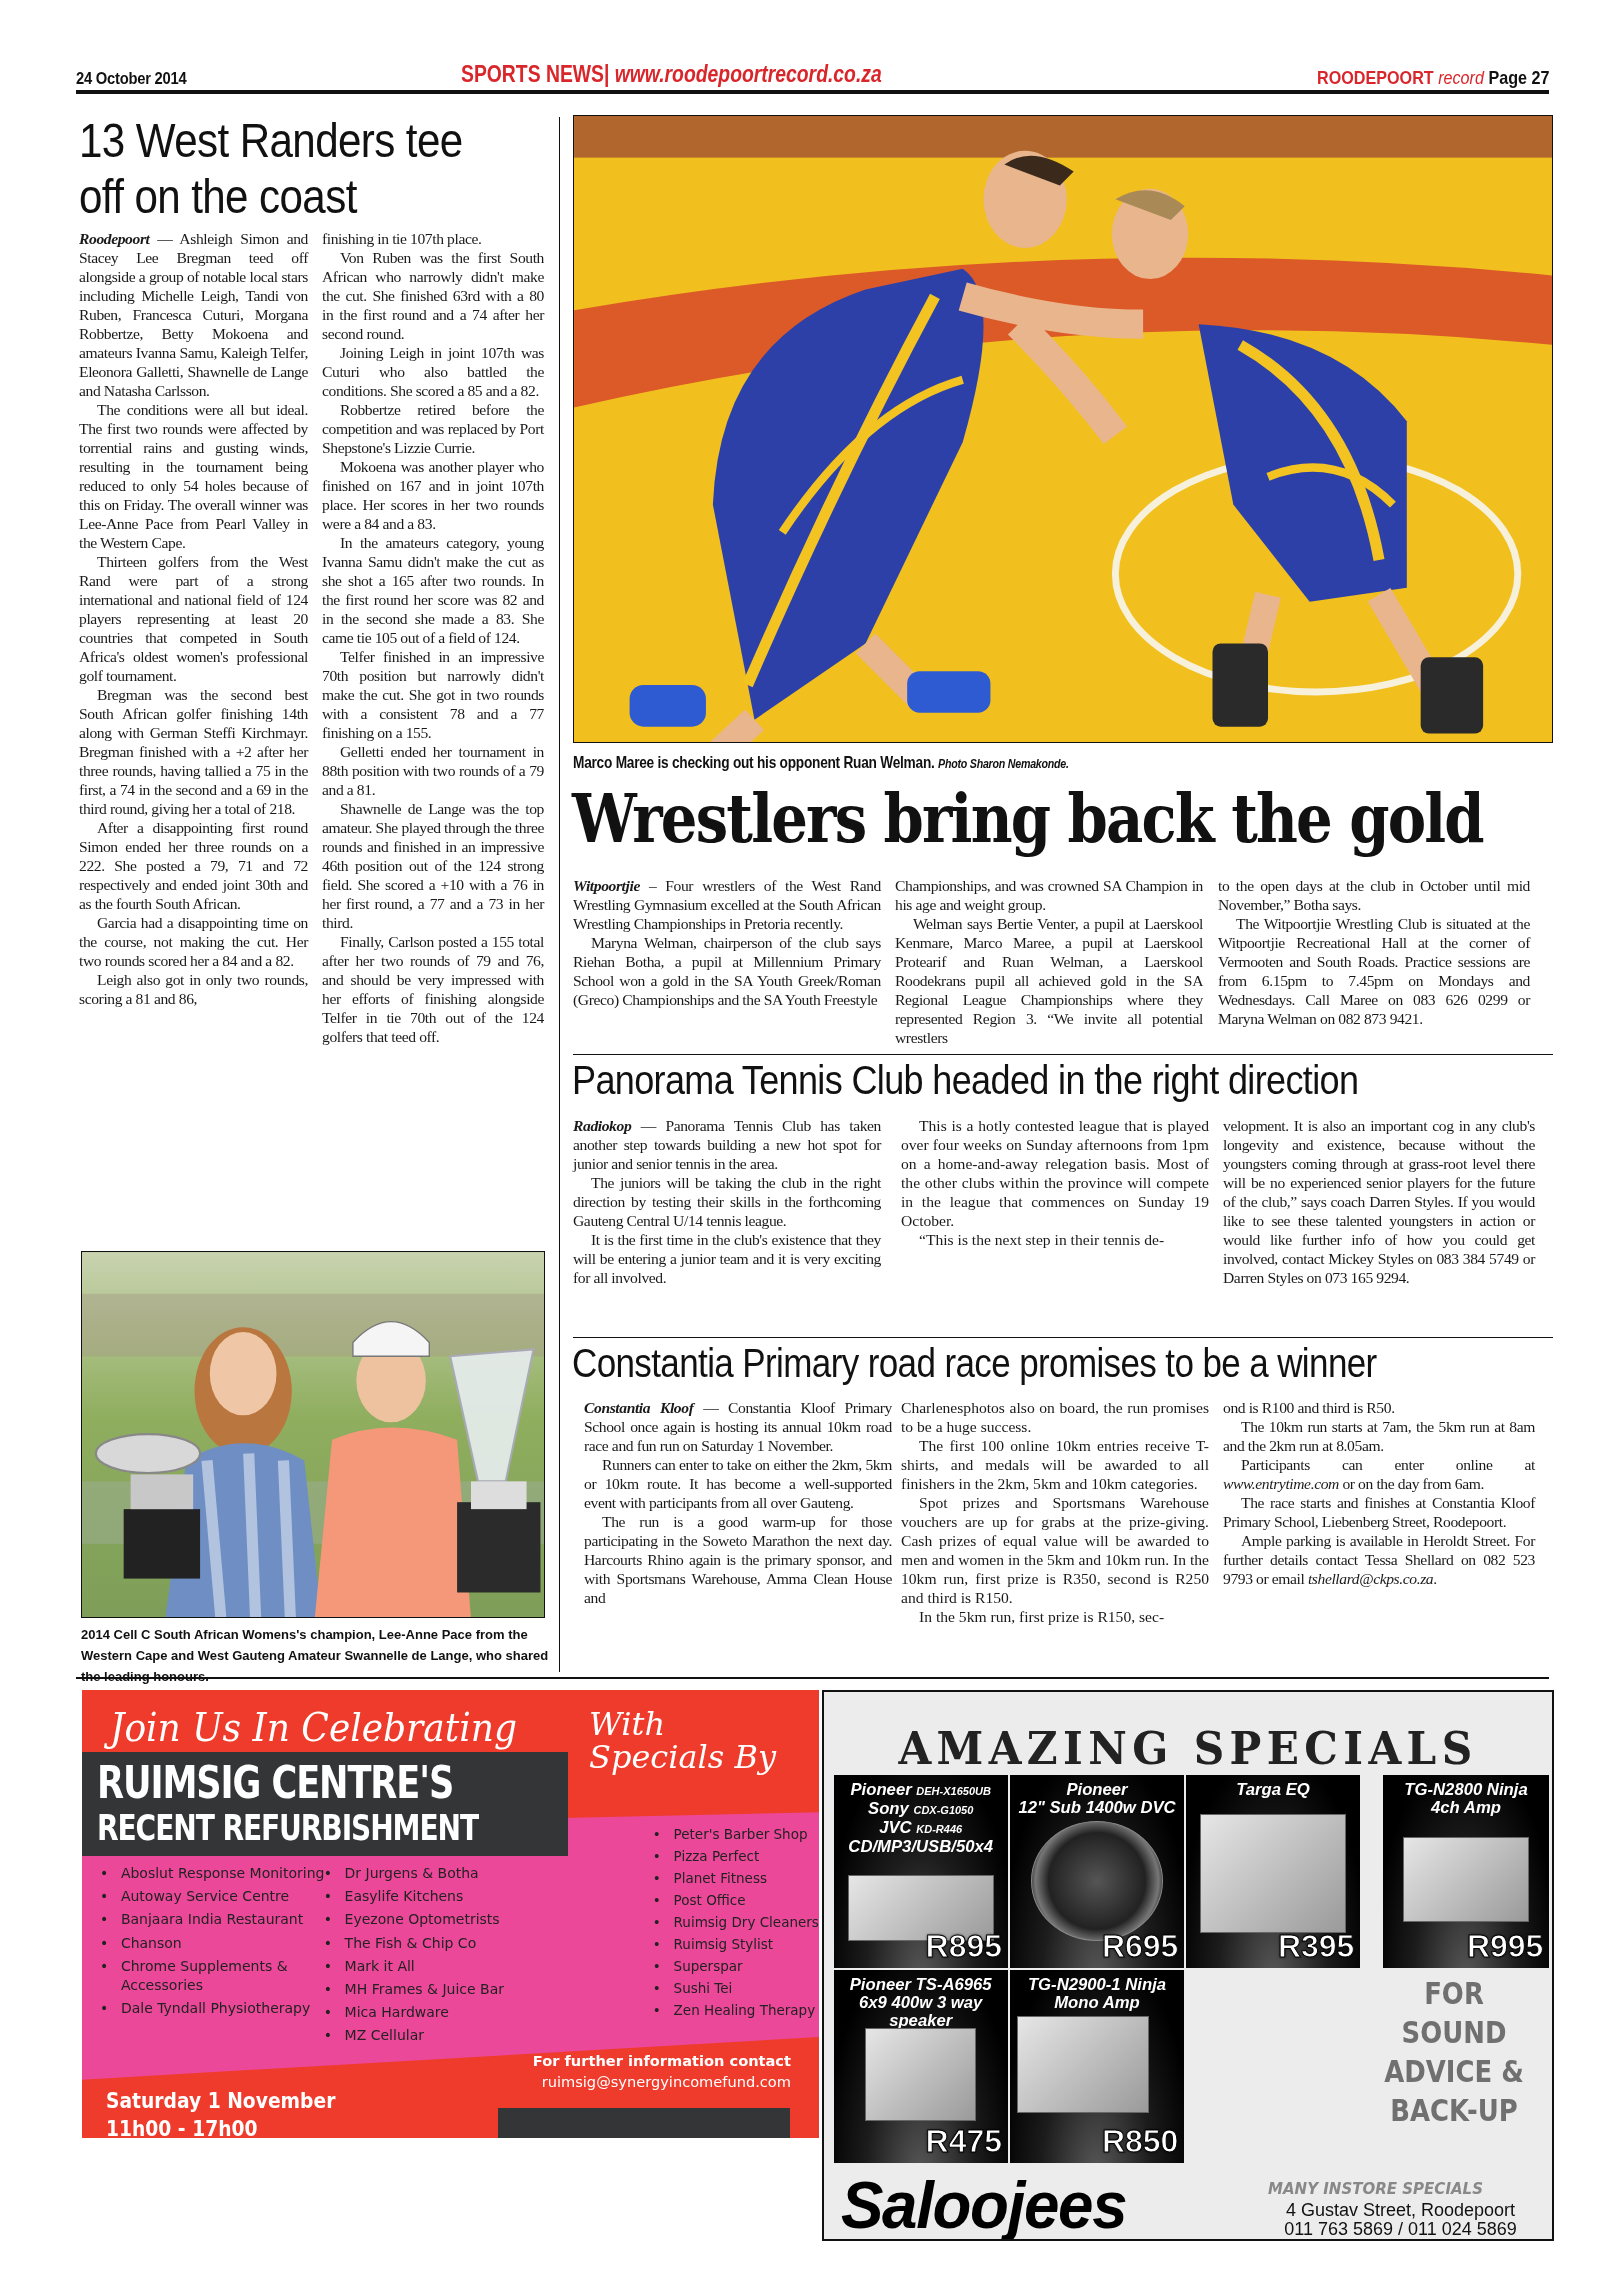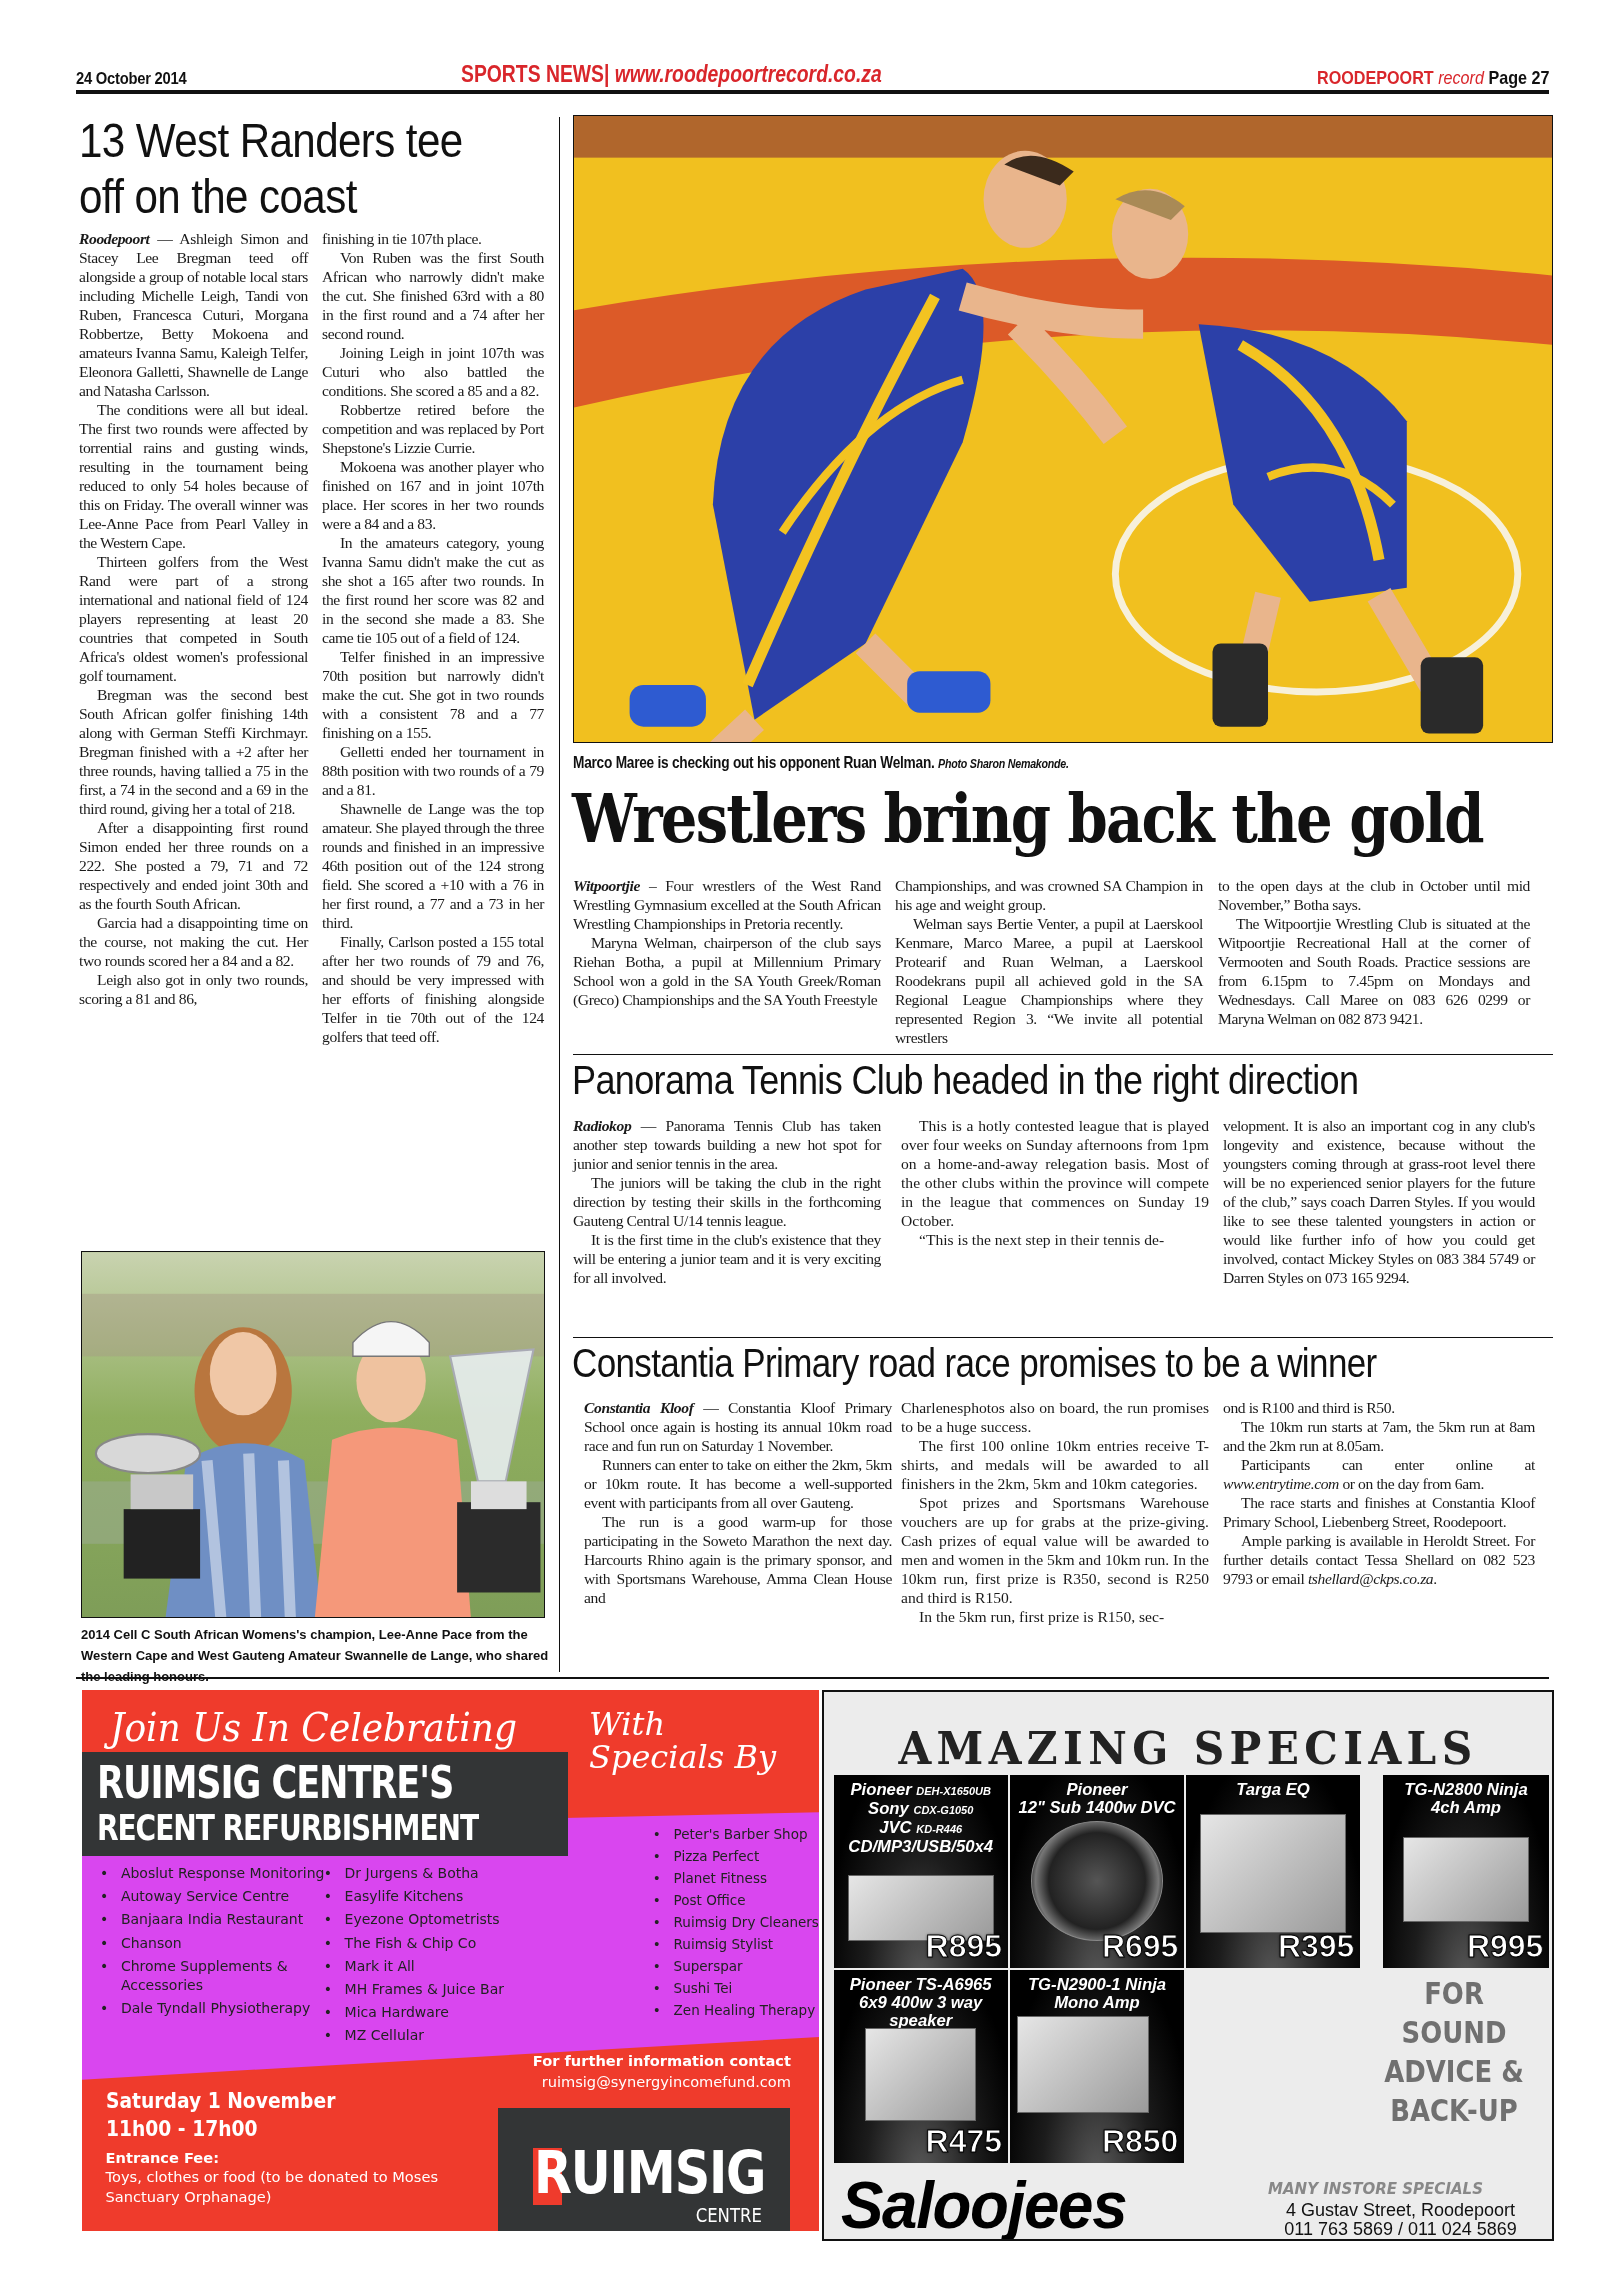--- a/index.html
+++ b/index.html
@@ -42,21 +42,21 @@
   .wrestle-cap i { font-size: 13px; }
   .golf-cap { left: 81px; top: 1624px; width: 479px; font-size: 13px; line-height: 21px; }
 
   .wrestle-hl { position: absolute; left: 572px; top: 779px; font-family: "DejaVu Serif", serif; font-weight: bold; font-size: 67px; letter-spacing: -2.1px; transform: scaleX(0.86); transform-origin: left top; white-space: nowrap; color: #111; }
   .tennis-hl { position: absolute; left: 572px; top: 1058px; font-size: 40px; white-space: nowrap; transform: scaleX(0.9); }
   .const-hl { position: absolute; left: 572px; top: 1341px; font-size: 40px; white-space: nowrap; transform: scaleX(0.875); }
 
   .hrule { position: absolute; height: 1.4px; background: #111; }
 
   
-  .ruimsig { position: absolute; left: 82px; top: 1690px; width: 737px; height: 541px; background: #d946ef; overflow: hidden; font-family: "DejaVu Sans", sans-serif; }
+  .ruimsig { position: absolute; left: 82px; top: 1690px; width: 737px; height: 448px; background: #ec4899; overflow: hidden; font-family: "DejaVu Sans", sans-serif; }
   .r-topred { position: absolute; left: 0; top: 0; width: 737px; height: 139px; background: #ef3b2c; clip-path: polygon(0 0, 100% 0, 100% 88%, 0 100%); }
   .r-script { position: absolute; left: 28px; top: 14px; font-family: "DejaVu Serif", serif; font-style: italic; font-size: 40px; color: #fff; transform: scaleX(0.9); transform-origin: left; white-space: nowrap; }
   .r-dark { position: absolute; left: 0; top: 62px; width: 486px; height: 104px; background: #333536; }
   .r-title1 { position: absolute; left: 15.3px; top: 67px; font-family: "DejaVu Sans", sans-serif; font-weight: bold; font-size: 44px; color: #fff; letter-spacing: -1.4px; transform: scaleX(0.8); transform-origin: left; white-space: nowrap; }
   .r-title2 { position: absolute; left: 15.3px; top: 117px; font-family: "DejaVu Sans", sans-serif; font-weight: bold; font-size: 36px; color: #fff; letter-spacing: -1.4px; transform: scaleX(0.78); transform-origin: left; white-space: nowrap; }
   .r-with { position: absolute; left: 507px; top: 18px; font-family: "DejaVu Serif", serif; font-style: italic; font-size: 32px; line-height: 33px; color: #fff; }
   .r-list { position: absolute; list-style: none; font-size: 14px; line-height: 23px; color: #222; }
   .r-list li { position: relative; padding-left: 23.6px; }
   .r-list li::before { content: "•"; position: absolute; left: 2.8px; top: 0; }
   .r-list1 { left: 15.3px; top: 174px; width: 229px; line-height: 19px; }

